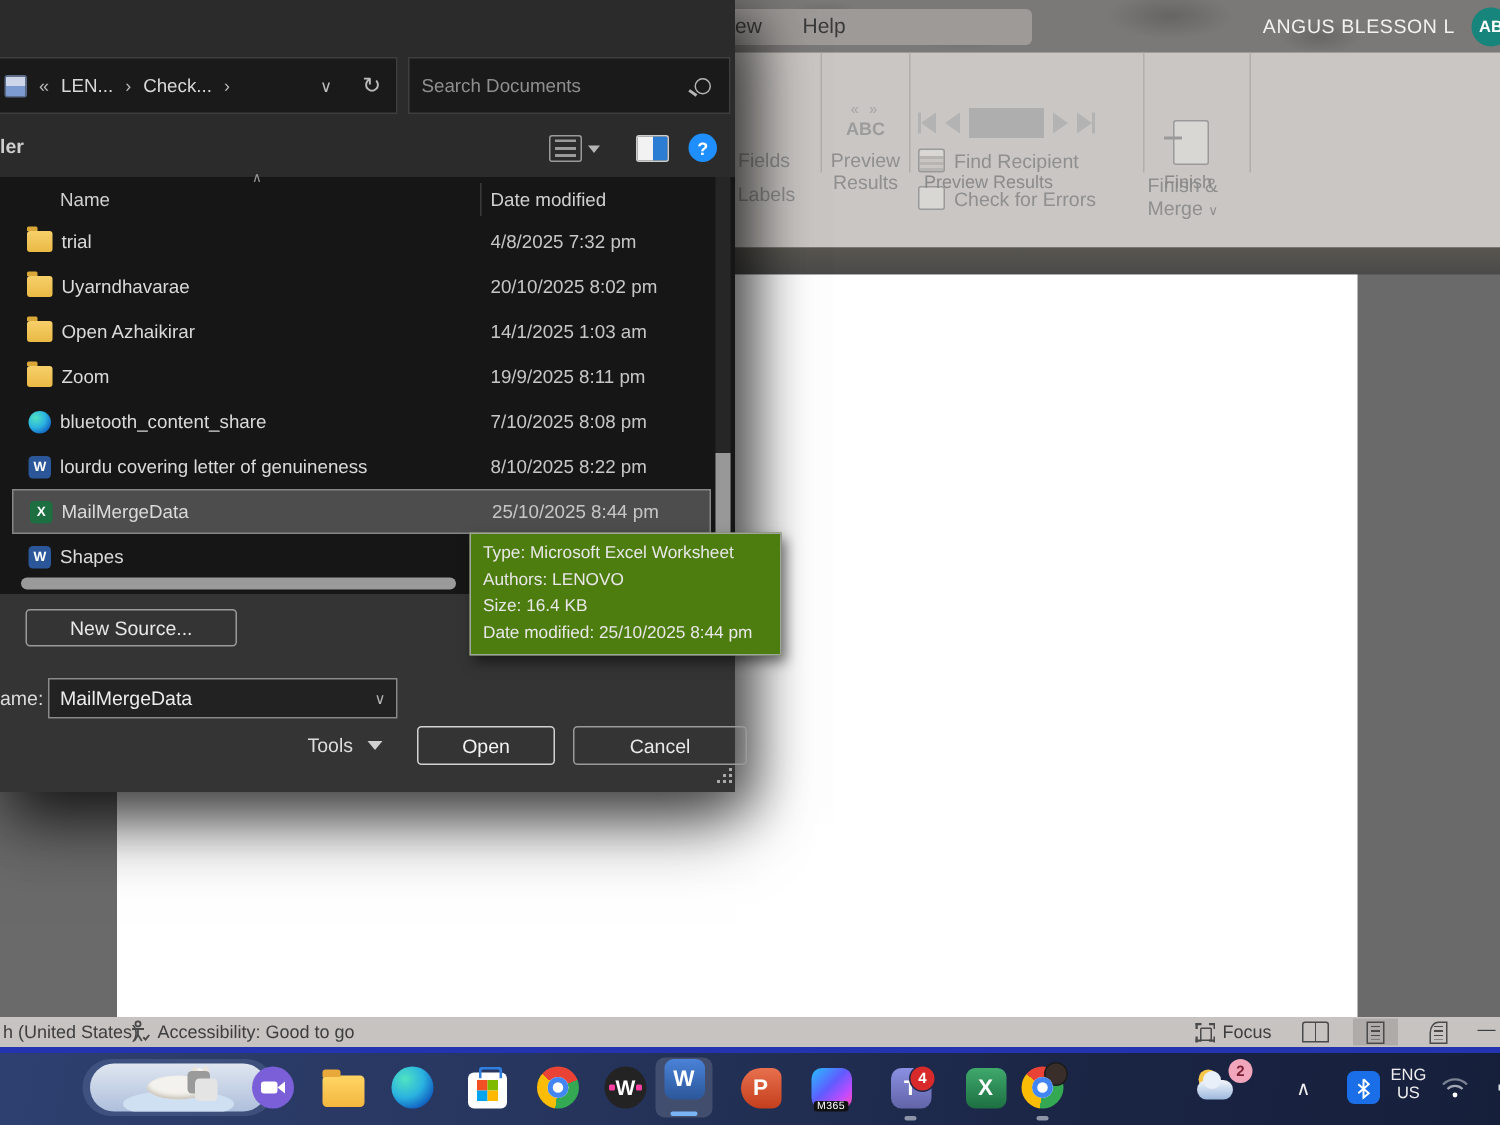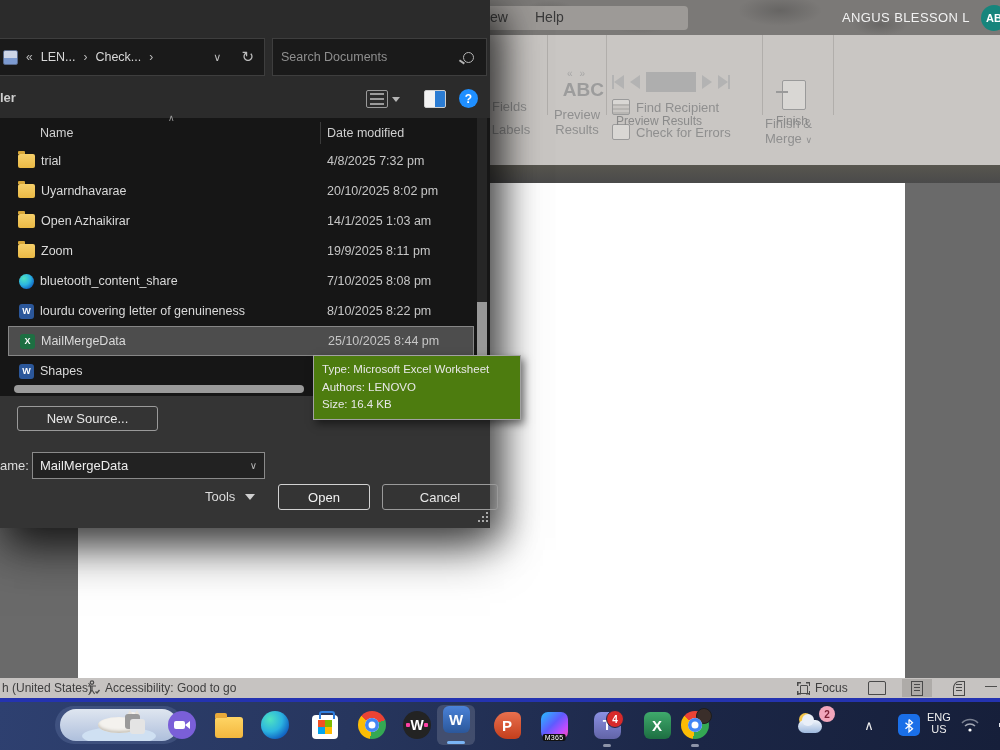--- a/index.html
+++ b/index.html
@@ -181,21 +181,21 @@
   <div class="abs ribbon"></div>
   <div class="abs ribbon-tab" style="left:490px;">ew</div>
   <div class="abs ribbon-tab" style="left:535px;">Help</div>
 
   <div class="abs ribbon-txt" style="left:492px;top:99px;">Fields</div>
   <div class="abs ribbon-txt" style="left:481px;top:122px;">e Labels</div>
 
   <div class="abs ribbon-sep" style="left:547px;"></div>
   <div class="abs" style="left:550px;top:68px;width:54px;text-align:center;">
     <div style="color:#a6a6a6;font-size:10px;letter-spacing:2px;">« »</div>
-    <div style="color:#9c9c9c;font-size:19px;font-weight:bold;text-align:right;">ABC</div>
+    <div style="color:#9c9c9c;font-size:12px;font-weight:bold;">ABC</div>
     <div class="ribbon-txt" style="margin-top:6px;">Preview</div>
     <div class="ribbon-txt">Results</div>
   </div>
   <div class="abs ribbon-sep" style="left:606px;"></div>
 
   <div class="abs" style="left:612px;top:72px;display:flex;align-items:center;gap:6px;">
     <span style="display:flex;align-items:center;">
         <span class="nav-bar"></span>
         <span class="nav-tri tri-l"></span>
       </span>
@@ -466,15 +466,16 @@
     <span class="tools-caret"></span>
   </div>
   <div class="abs btn btn-primary" style="left:278px;top:484px;width:92px;height:26px;z-index:12;">Open</div>
   <div class="abs btn" style="left:382px;top:484px;width:116px;height:26px;z-index:12;">Cancel</div>
   <div class="abs grip" style="z-index:12;"></div>
 
   <div class="abs tooltip">
     <div>Type: Microsoft Excel Worksheet</div>
     <div>Authors: LENOVO</div>
     <div>Size: 16.4 KB</div>
+    <div>Date modified: 25/10/2025 8:44 pm</div>
   </div>
 
 </div>
 
 </body></html>

